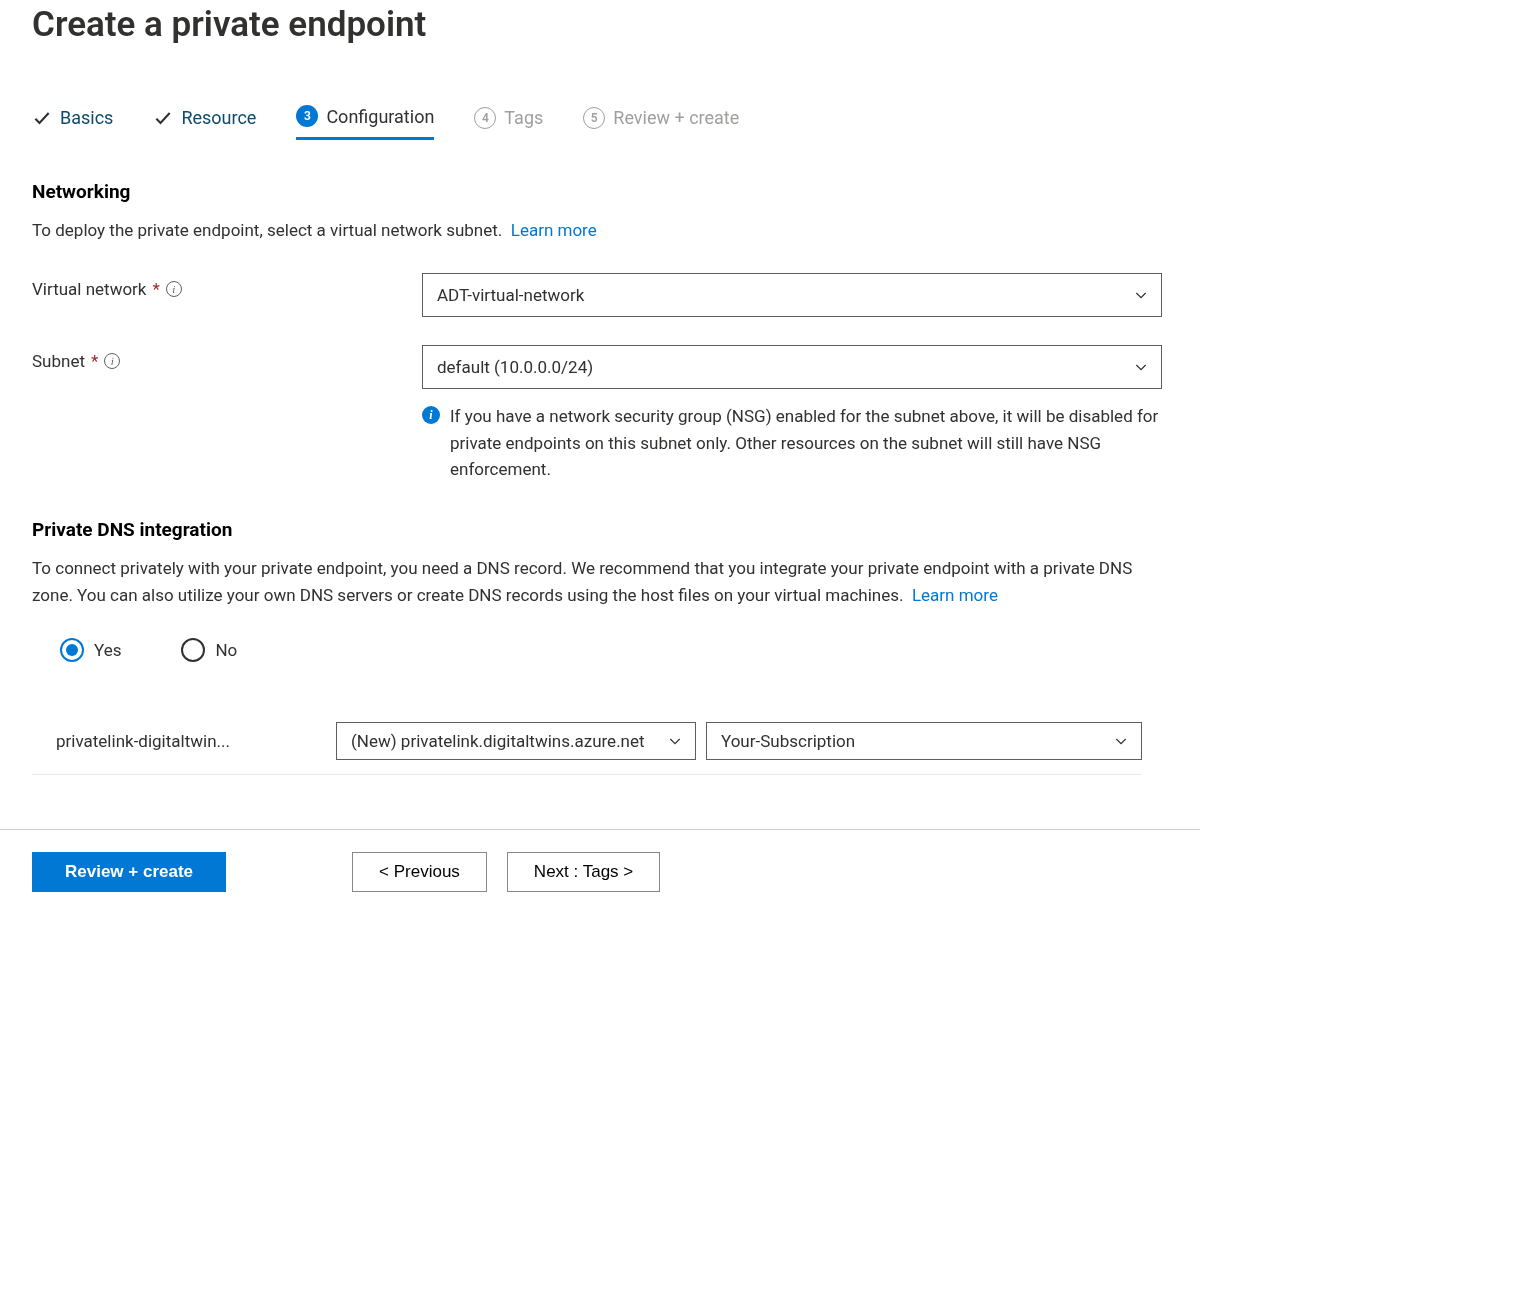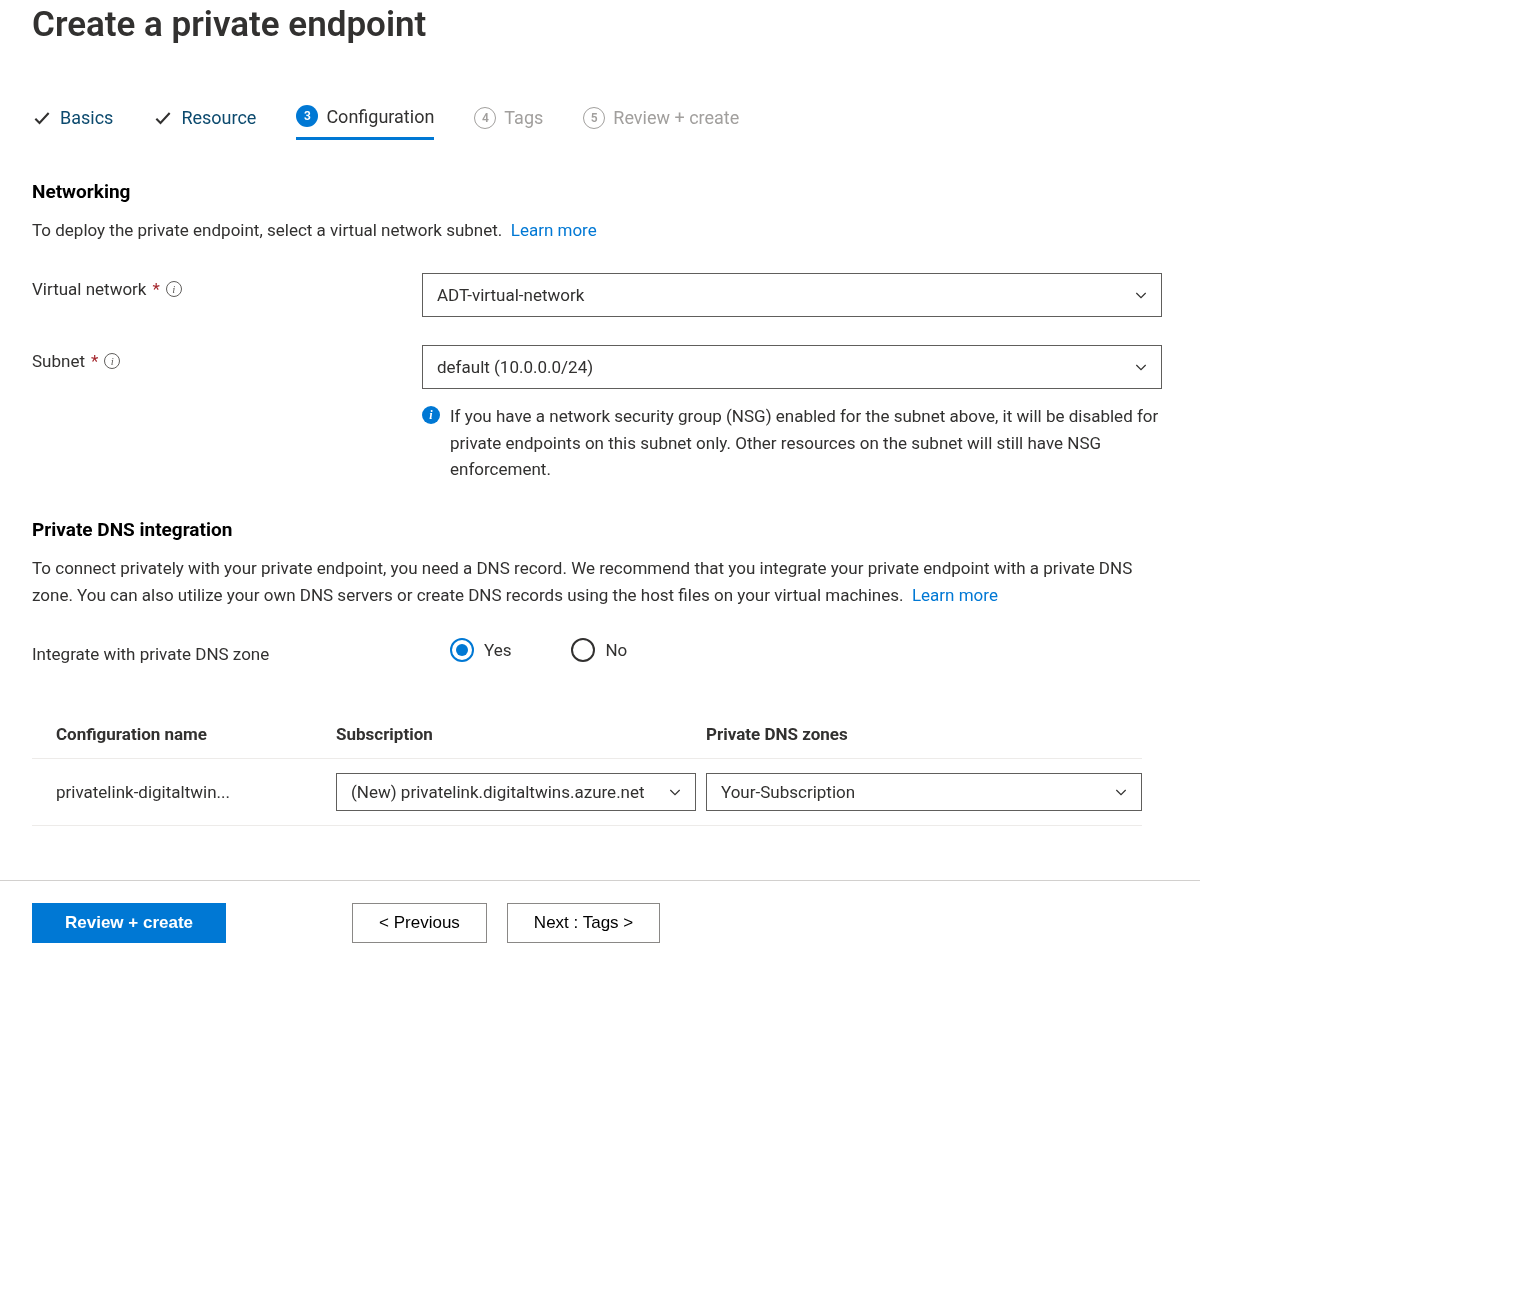--- a/index.html
+++ b/index.html
@@ -314,47 +314,39 @@
     </div>
   </div>
 
   <div class="section-heading" style="margin-top:36px;">Private DNS integration</div>
   <p class="section-desc">
     <span>To connect privately with your private endpoint, you need a DNS record. We recommend that you integrate your private endpoint with a private DNS zone. You can also utilize your own DNS servers or create DNS records using the host files on your virtual machines.</span>
     &nbsp;<span class="link">Learn more</span>
   </p>
 
   <div class="form-row" style="margin-bottom:0;">
-    <div class="form-label-col">
-      <span>Integrate with private DNS zone</span>
-    </div>
     <div class="form-control-col">
       <div class="radio-group">
         <div class="radio selected">
           <span class="radio-outer">
               <span class="radio-inner"></span>
             </span>
           <span>Yes</span>
         </div>
         <div class="radio">
           <span class="radio-outer">
               <span class="radio-inner"></span>
             </span>
           <span>No</span>
         </div>
       </div>
     </div>
   </div>
 
   <div class="dns-table">
-    <div class="dns-table-head">
-      <div>Configuration name</div>
-      <div>Subscription</div>
-      <div>Private DNS zones</div>
-    </div>
     <div class="dns-table-row">
       <div class="cfg-name">privatelink-digitaltwin...</div>
       <div>
         <div class="select">
           <span>(New) privatelink.digitaltwins.azure.net</span>
           <span class="chevron">
             <svg viewBox="0 0 24 24" fill="none" stroke="#323130" stroke-width="1.8">
                 <polyline points="5,9 12,16 19,9"></polyline>
               </svg>
           </span>

